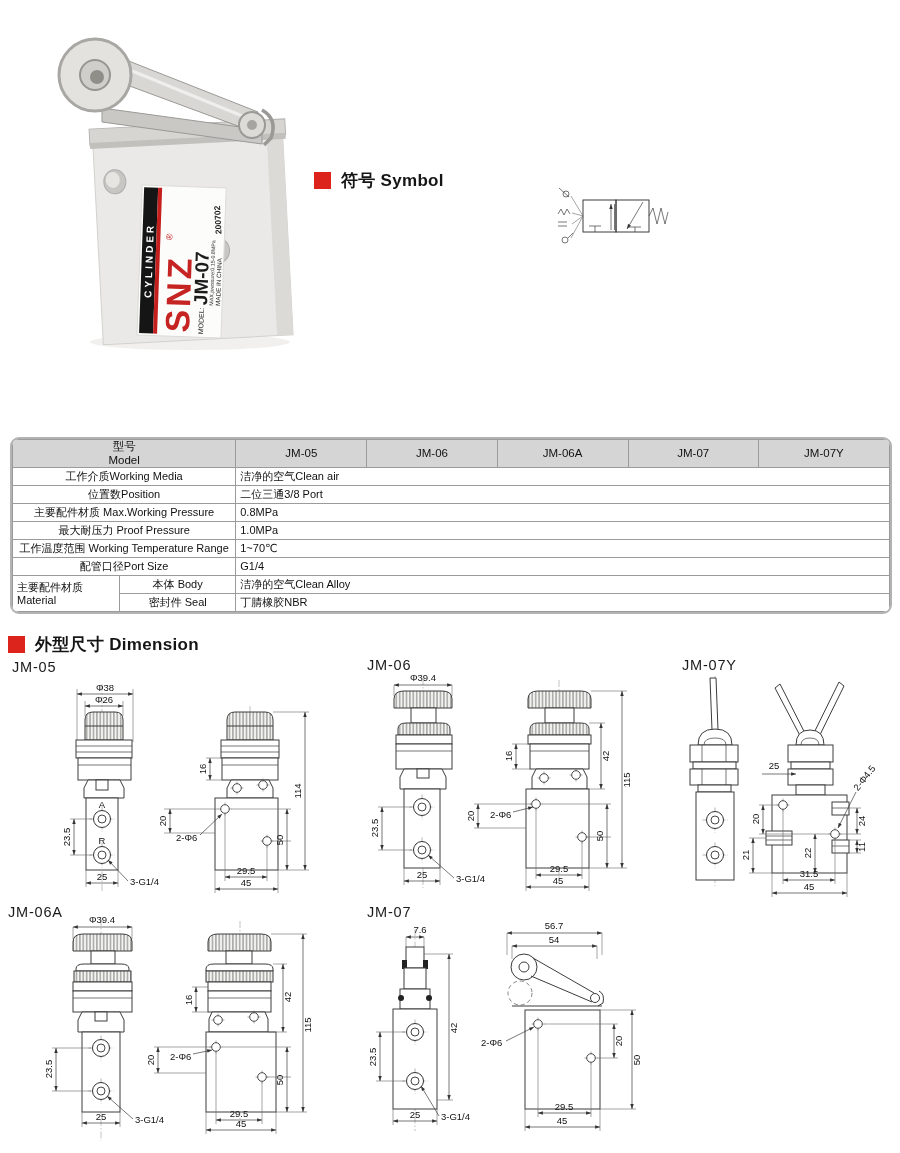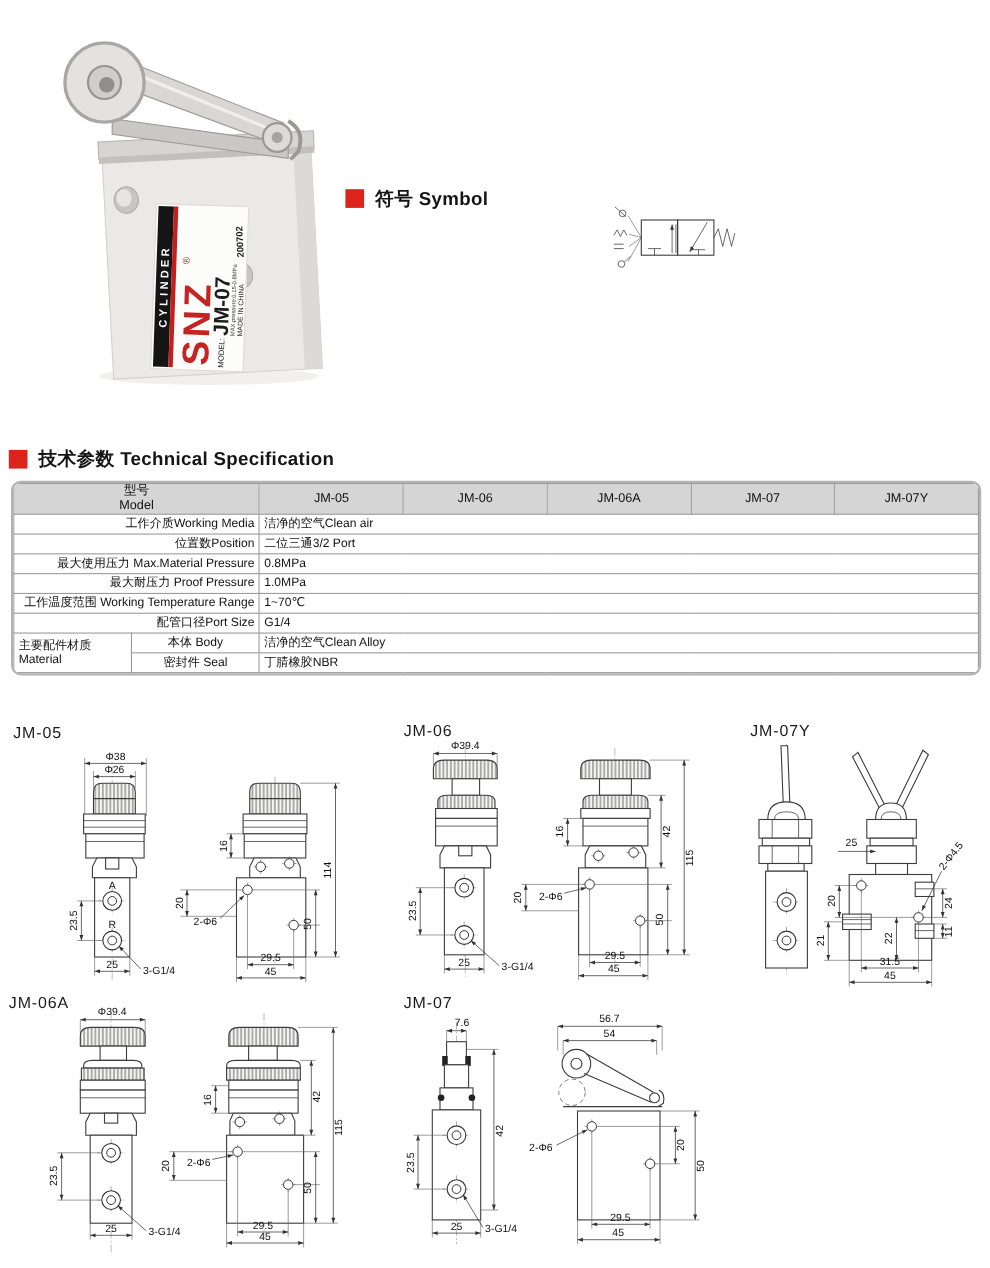--- a/index.html
+++ b/index.html
@@ -9,21 +9,21 @@
             font-size:17px;font-weight:600;color:#151515;letter-spacing:.3px;justify-content:center;}
   .red-sq{display:inline-block;width:17px;height:17px;background:#dc231c;}
   .model-label{position:absolute;font-size:14.5px;color:#1a1a1a;letter-spacing:.8px;}
   
   .tbl-wrap{position:absolute;left:10px;top:437px;width:878px;
             border:2px solid #b3b3b3;border-radius:9px;overflow:hidden;background:#fff;}
   table.spec{border-collapse:collapse;table-layout:fixed;width:100%;font-size:11px;color:#111;}
   table.spec td{border:1px solid #9b9b9b;height:17px;padding:0 4px;line-height:1.15;
                 overflow:hidden;white-space:nowrap;}
   table.spec tr.hd td{background:#d5d5d5;height:27px;text-align:center;font-size:11.5px;}
-  td.lab{text-align:right;padding-left:8px;}
+  td.lab{text-align:center;padding-left:8px;}
   td.val{}
   td.mat{text-align:left;}
   td.sub{text-align:center;padding-left:8px;}
   
   .ol{fill:#fff;stroke:#3c3c3c;stroke-width:1;}
   .nf{fill:none;stroke:#3c3c3c;stroke-width:1;}
   .thin{fill:none;stroke:#3c3c3c;stroke-width:.7;}
   .kn{stroke:#3c3c3c;stroke-width:1;}
   .xl{stroke:#6a6a6a;stroke-width:.6;}
   .dl{stroke:#3c3c3c;stroke-width:.7;fill:none;}
@@ -125,24 +125,20 @@
     <circle class="thin" cx="21" cy="10" r="3"></circle>
     <line class="thin" x1="14" y1="4" x2="24" y2="13"></line>
     <path class="thin" d="M13,30 l3,-5 l3,6 l3,-6 l3,5"></path>
     <line class="thin" x1="13" y1="38" x2="22" y2="38"></line>
     <line class="thin" x1="13" y1="42" x2="22" y2="42"></line>
     <circle class="thin" cx="20" cy="56" r="3"></circle>
     <line class="thin" x1="23" y1="54" x2="28" y2="49"></line>
   </g>
 </svg>
 
-<div class="sec-head" style="left:8px;top:406px">
-  <span class="red-sq"></span>
-  <span>技术参数 Technical Specification</span>
-</div>
 
 <div class="tbl-wrap">
 <table class="spec">
   <colgroup>
           <col style="width:107px">
           <col style="width:116px">
           <col style="width:131px">
           <col style="width:130px">
           <col style="width:131px">
           <col style="width:130px">
@@ -156,24 +152,24 @@
     <td>JM-06A</td>
     <td>JM-07</td>
     <td>JM-07Y</td>
   </tr>
   <tr>
             <td colspan="2" class="lab">工作介质Working Media</td>
       <td colspan="5" class="val">洁净的空气Clean air</td>
           </tr>
   <tr>
             <td colspan="2" class="lab">位置数Position</td>
-      <td colspan="5" class="val">二位三通3/2 Port</td>
-          </tr>
-  <tr>
-            <td colspan="2" class="lab">最大使用压力 Max.Material Pressure</td>
+      <td colspan="5" class="val">二位三通3/8 Port</td>
+          </tr>
+  <tr>
+            <td colspan="2" class="lab">主要配件材质 Max.Working Pressure</td>
       <td colspan="5" class="val">0.8MPa</td>
           </tr>
   <tr>
             <td colspan="2" class="lab">最大耐压力 Proof Pressure</td>
       <td colspan="5" class="val">1.0MPa</td>
           </tr>
   <tr>
             <td colspan="2" class="lab">工作温度范围 Working Temperature Range</td>
       <td colspan="5" class="val">1~70℃</td>
           </tr>
@@ -187,20 +183,24 @@
     <td colspan="5" class="val">洁净的空气Clean Alloy</td>
           </tr>
   <tr>
     <td class="sub">密封件 Seal</td>
     <td colspan="5" class="val">丁腈橡胶NBR</td>
           </tr>
 </tbody>
       </table>
 </div>
 
+<div class="sec-head" style="left:8px;top:633px">
+  <span class="red-sq"></span>
+  <span>外型尺寸 Dimension</span>
+</div>
 
 <div class="model-label" style="left:12px;top:659px">JM-05</div>
 <div class="model-label" style="left:367px;top:657px">JM-06</div>
 <div class="model-label" style="left:682px;top:657px">JM-07Y</div>
 <div class="model-label" style="left:8px;top:904px">JM-06A</div>
 <div class="model-label" style="left:367px;top:904px">JM-07</div>
 
 <svg style="left:0;top:668px" width="330" height="232" viewBox="0 0 330 232">
  <g>
   <line class="cl" x1="102" y1="16" x2="102" y2="224"></line>

